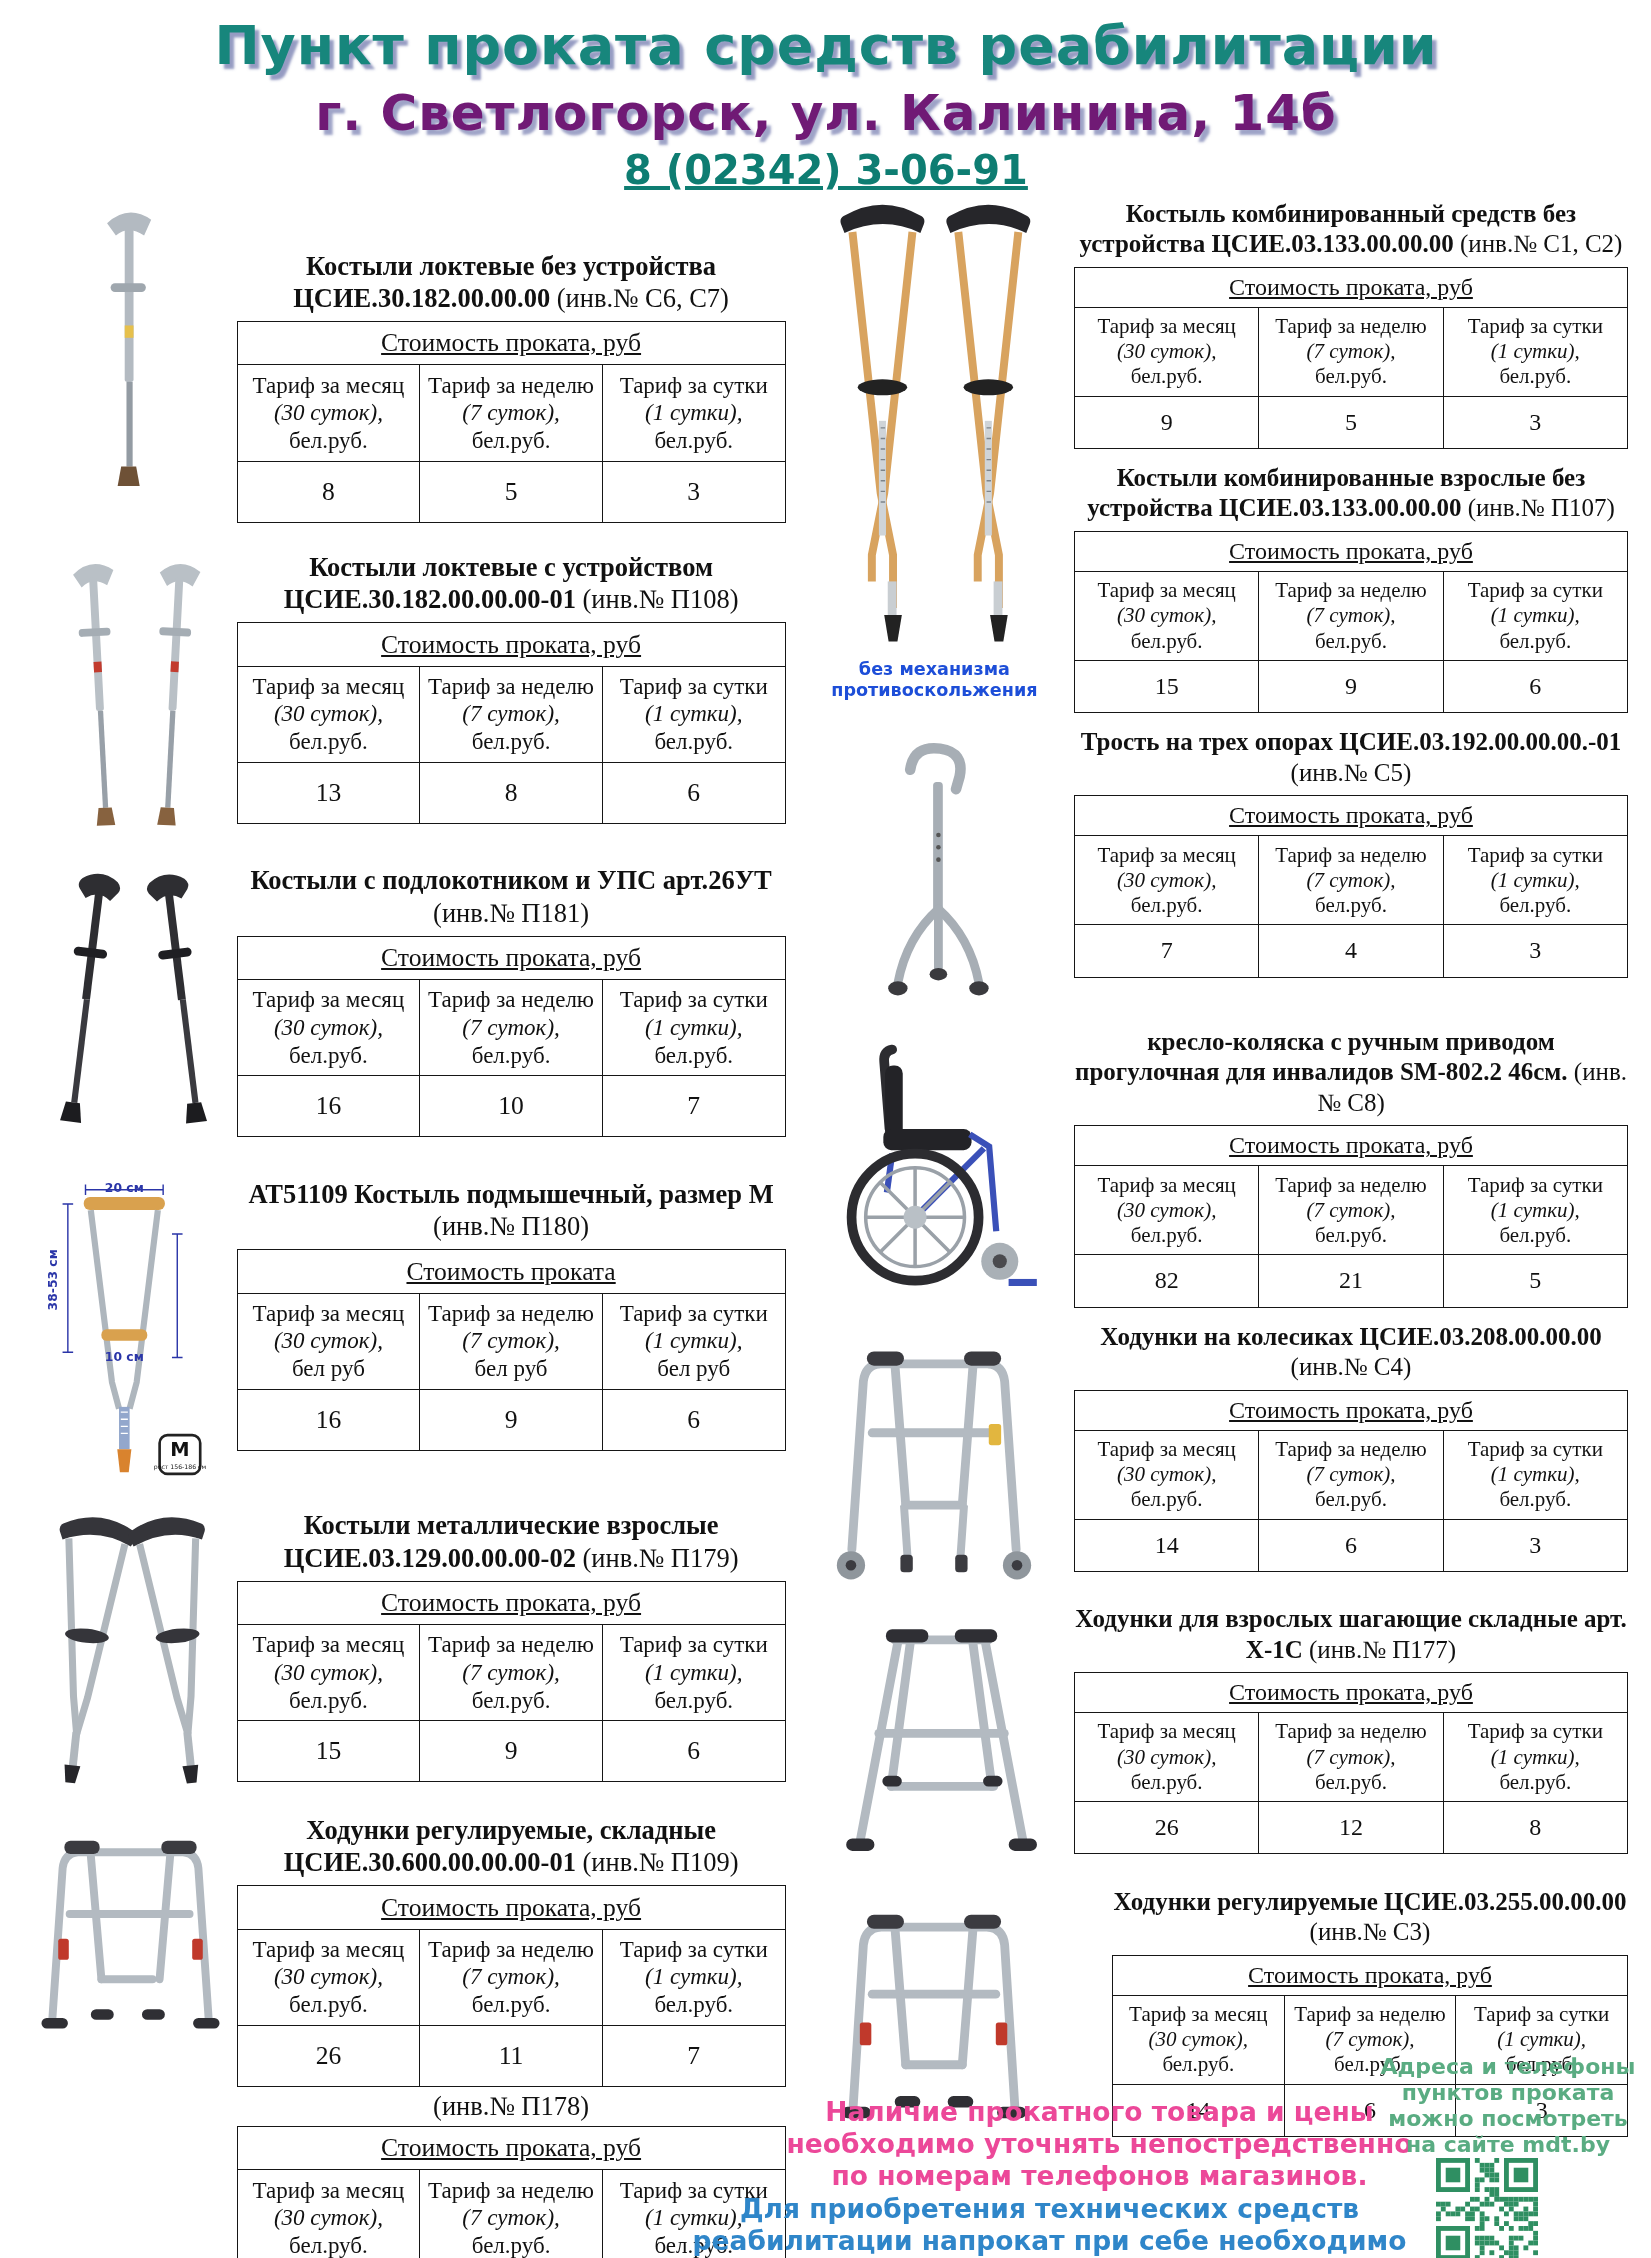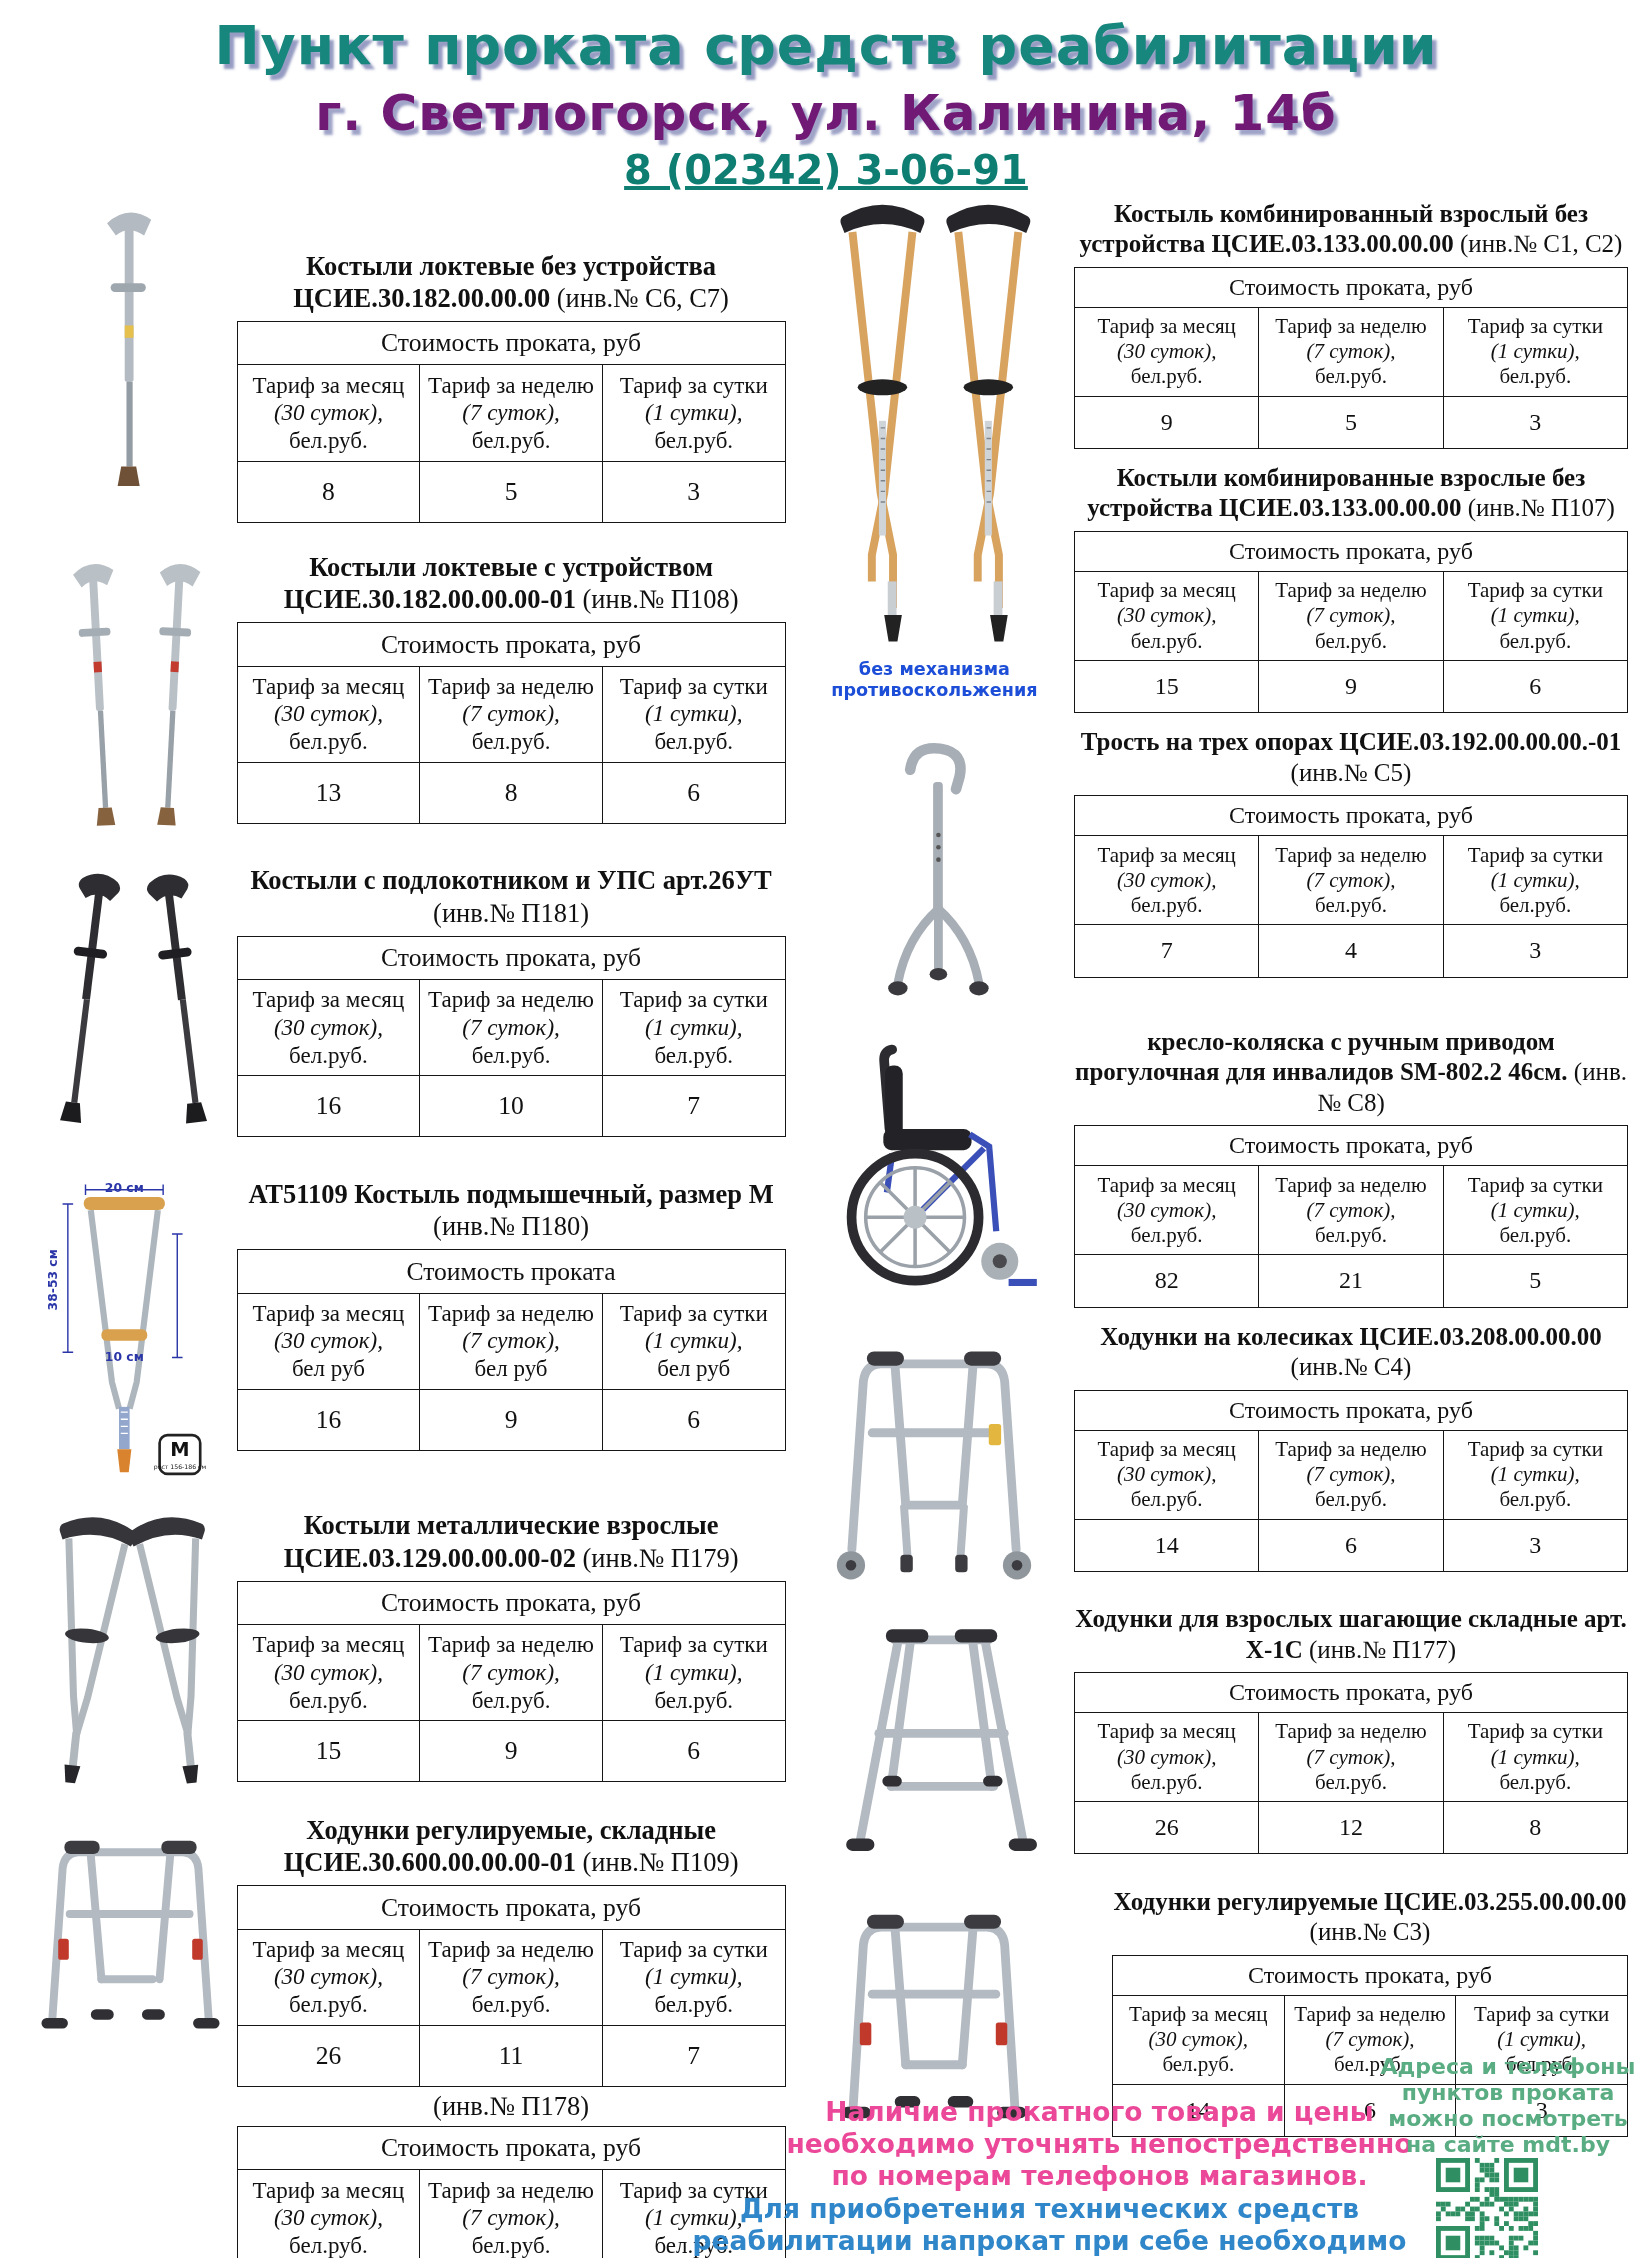--- a/index.html
+++ b/index.html
@@ -18,21 +18,21 @@
   .half-left{grid-template-columns:192px 549px;row-gap:28px;width:759px;}
   .half-right{grid-template-columns:258px 554px;row-gap:14px;width:829px;}
   .pimg{display:flex;flex-direction:column;align-items:center;justify-content:flex-start;padding-top:3.5px;}
   .pblock{display:flex;flex-direction:column;}
   .ptitle{font-size:26.5px;text-align:center;line-height:1.22;margin-bottom:7px;}
   .ptitle .b{font-weight:bold;}
   .ptitle.extra{margin:3.5px 0 3.5px 0;}
   .half-right .ptitle{font-size:25px;}
   table.price{border-collapse:collapse;width:100%;table-layout:fixed;text-align:center;}
   .price td{border:1.8px solid #161616;vertical-align:middle;padding:2.6px 4.4px;}
-  .price .thead{font-size:25.6px;height:37px;}
+  .price .thead{font-size:25.6px;height:37px;text-decoration:underline;}
   .price .cols td{font-size:23px;line-height:1.2;padding:6.2px 2.6px;}
   .price .cols .it{font-style:italic;}
   .price .vals td{font-size:25.6px;height:55px;}
   .half-right .price .thead{font-size:24px;height:34px;}
   .half-right .price .cols td{font-size:21px;}
   .half-right .price .vals td{font-size:24px;height:46px;}
   .img-caption{font-family:"DejaVu Sans",sans-serif;font-weight:bold;font-size:17.6px;color:#1d4ed8;
                text-align:center;line-height:1.2;margin-top:7px;}
   
   .note-1{position:absolute;left:780px;top:2096px;width:639px;text-align:center;
@@ -403,21 +403,21 @@
     <ellipse cx="60" cy="210" rx="28" ry="9" fill="#222"></ellipse>
     <rect x="56" y="248" width="8" height="130" fill="#cfd4d8"></rect>
     <path d="M58 256 h5 M58 268 h5 M58 280 h5 M58 292 h5 M58 304 h5 M58 316 h5 M58 328 h5 M58 340 h5" stroke="#7d848a" stroke-width="1.6"></path>
     <rect x="66" y="430" width="10" height="40" fill="#c9ced2"></rect>
     <path d="M62 468 h20 l-5 30 h-10 z" fill="#222"></path>
             </g>
           </svg>
           <div class="img-caption">без механизма противоскольжения</div>
         </div>
         <div class="pblock" style="grid-area: 1 / 2;">
-          <div class="ptitle"><span class="b">Костыль комбинированный взрослый без устройства ЦСИЕ.03.133.00.00.00</span> <span>(инв.№ С1, С2)</span></div>
+          <div class="ptitle"><span class="b">Костыль комбинированный средств без устройства ЦСИЕ.03.133.00.00.00</span> <span>(инв.№ С1, С2)</span></div>
           <table class="price">
             <tbody>
               <tr>
                 <td colspan="3" class="thead">Стоимость проката, руб</td>
               </tr>
               <tr class="cols">
                 <td>
                   <div>Тариф за месяц</div>
                   <div class="it">(30 суток),</div>
                   <div>бел.руб.</div>

